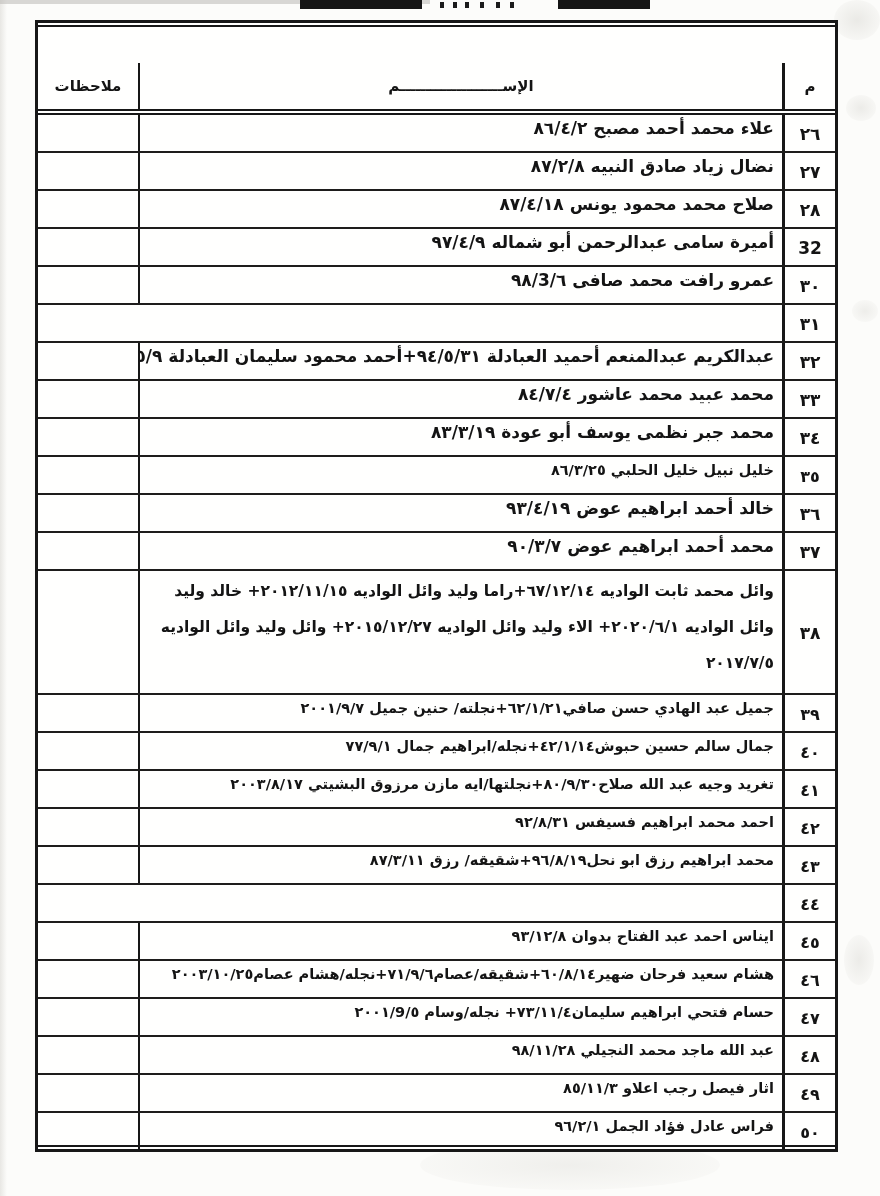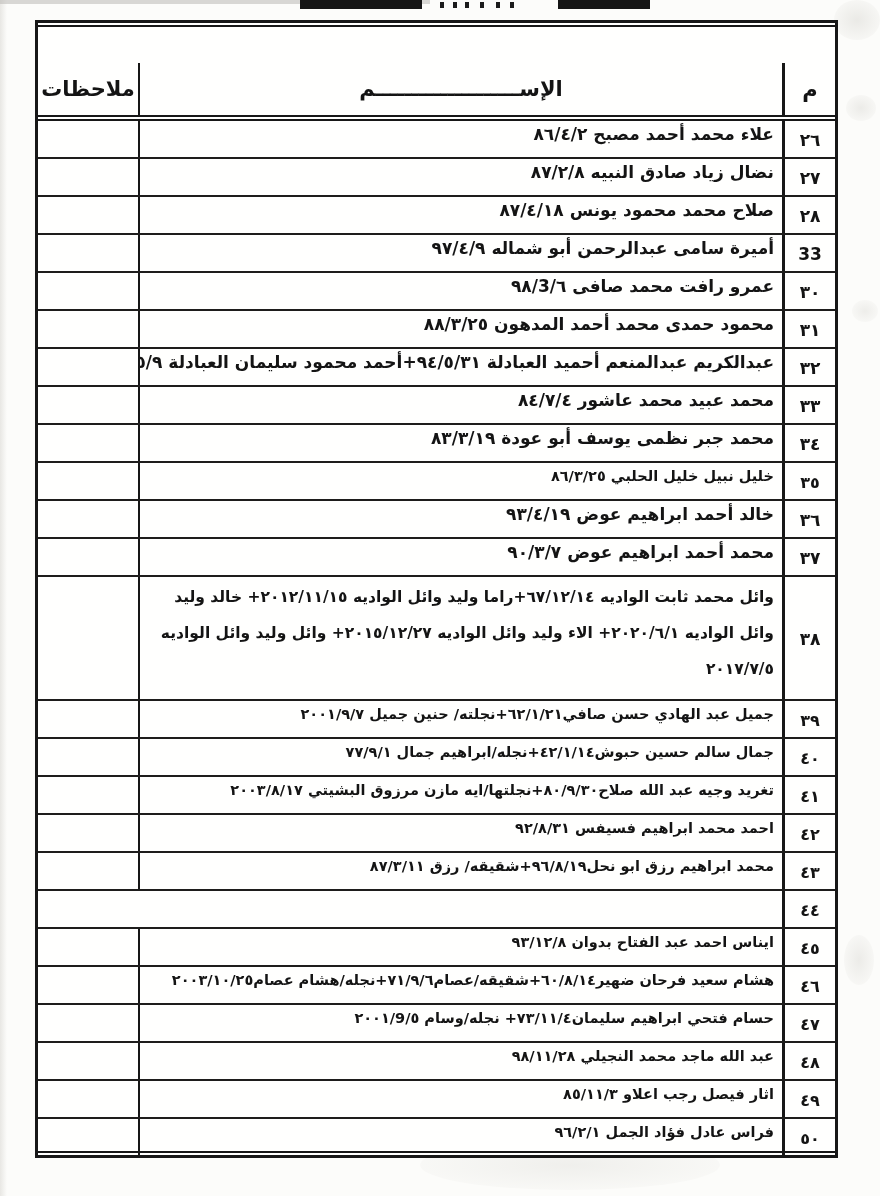--- a/index.html
+++ b/index.html
@@ -41,21 +41,21 @@
     border-bottom:2px solid #171717;}
   .hrow{display:flex;min-height:50px;border-bottom:6px double #171717;}
   .row{display:flex;min-height:36px;border-bottom:2px solid #1e1d1c;}
   .row:last-child{border-bottom:none;}
   .cell{display:flex;align-items:center;font-weight:bold;}
   .cell.num{flex:0 0 50px;justify-content:center;
     border-left:3px solid #171717;font-size:17px;padding-top:2px;}
   .cell.name{flex:1;border-left:2px solid #171717;
     padding:2px 8px 12px 4px;font-size:17px;white-space:nowrap;overflow:hidden;}
   .cell.notes{flex:0 0 100px;}
-  .hrow .cell{justify-content:center;font-size:21px;margin-top:40px;}
+  .hrow .cell{justify-content:center;font-size:15px;margin-top:40px;}
   .hrow .cell.name{white-space:nowrap;overflow:hidden;padding:14px;}
   .row.small .cell.name{font-size:14.5px;}
   .row.small .cell.num{font-size:16px;}
   .row.wrap{min-height:110px;}
   .row.wrap .cell.name{white-space:normal;font-size:15.5px;line-height:36px;overflow:visible;}
 </style>
 </head>
 <body>
 
 <div class="edge-left"></div>
@@ -94,32 +94,31 @@
       <div class="cell num">٢٧</div>
       <div class="cell name">نضال زياد صادق النبيه ٨٧/٢/٨</div>
       <div class="cell notes"></div>
     </div>
   <div class="row">
       <div class="cell num">٢٨</div>
       <div class="cell name">صلاح محمد محمود يونس ٨٧/٤/١٨</div>
       <div class="cell notes"></div>
     </div>
   <div class="row">
-      <div class="cell num">33</div>
+      <div class="cell num">32</div>
       <div class="cell name">أميرة سامى عبدالرحمن أبو شماله ٩٧/٤/٩</div>
       <div class="cell notes"></div>
     </div>
   <div class="row">
       <div class="cell num">٣٠</div>
       <div class="cell name">عمرو رافت محمد صافى ٩٨/3/٦</div>
       <div class="cell notes"></div>
     </div>
   <div class="row">
       <div class="cell num">٣١</div>
-      <div class="cell name">محمود حمدى محمد أحمد المدهون ٨٨/٣/٢٥</div>
       <div class="cell notes"></div>
     </div>
   <div class="row">
       <div class="cell num">٣٢</div>
       <div class="cell name">عبدالكريم عبدالمنعم أحميد العبادلة ٩٤/٥/٣١+أحمد محمود سليمان العبادلة ٧٠/٥/٩</div>
       <div class="cell notes"></div>
     </div>
   <div class="row">
       <div class="cell num">٣٣</div>
       <div class="cell name">محمد عبيد محمد عاشور ٨٤/٧/٤</div>

